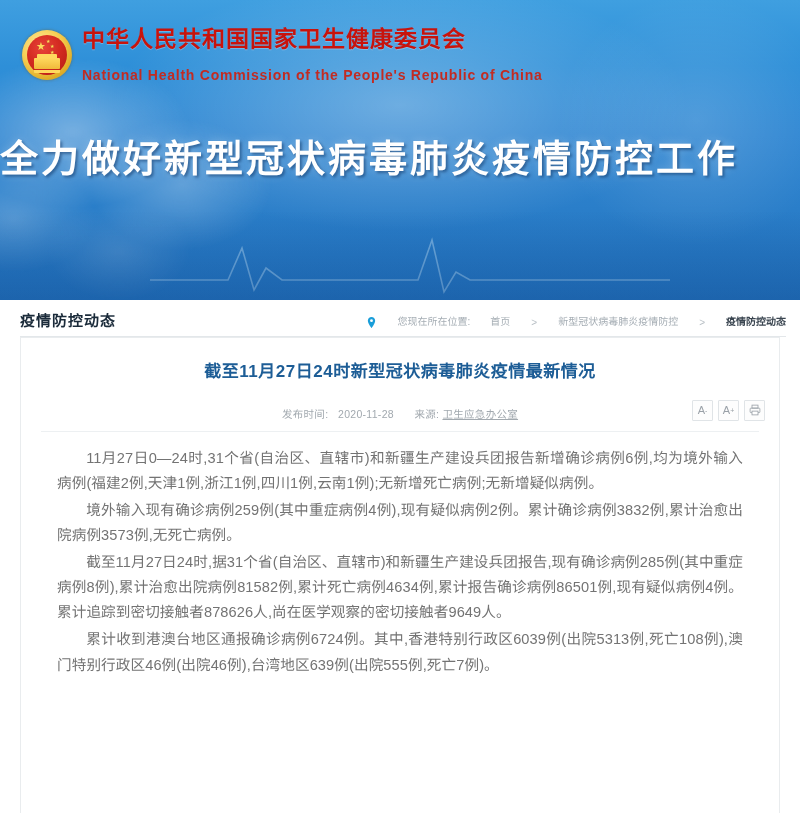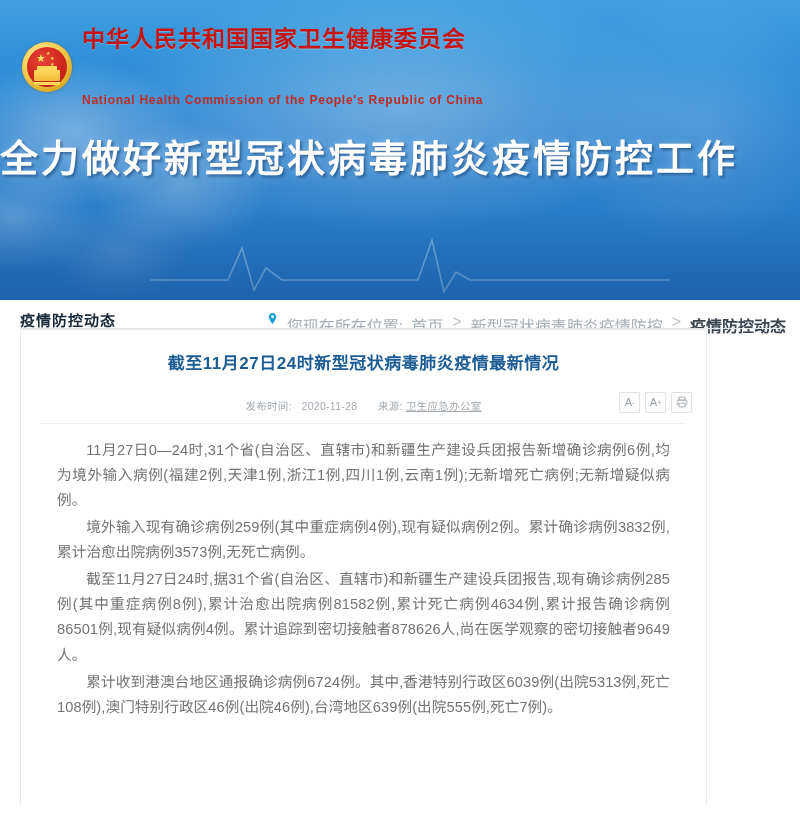--- a/index.html
+++ b/index.html
@@ -125,26 +125,25 @@
   .logo-cn {
     font-size: 23px;
     font-weight: bold;
     color: #c8130c;
     letter-spacing: 1px;
     line-height: 1.05;
     white-space: nowrap;
     text-shadow: 0 1px 0 rgba(255,255,255,0.25);
   }
   .logo-en {
-    font-size: 12px;
+    font-size: 14px;
     font-weight: bold;
     color: #c22b22;
     letter-spacing: 0.75px;
     white-space: nowrap;
-    margin-top: 26px;
   }
 
   .hero-title {
     position: absolute;
     left: 0; top: 128px;
     width: 692px;
     text-align: center;
     font-size: 38px;
     font-weight: bold;
     color: #ffffff;
@@ -152,42 +151,42 @@
     white-space: nowrap;
     text-shadow:
       2px 2px 3px rgba(10,50,100,0.55),
       0 0 10px rgba(255,255,255,0.25);
   }
 
   
   .section-bar {
     position: relative;
     width: 800px;
-    height: 29px;
+    height: 37px;
     background: #ffffff;
     display: flex;
     align-items: center;
   }
   .section-title {
     position: absolute;
     left: 20px; top: 9px;
     font-size: 15px;
     font-weight: bold;
     color: #1b2b3a;
     letter-spacing: 1px;
     padding-bottom: 7px;
     border-bottom: 3px solid #1d4f73;
   }
   .breadcrumb {
     position: absolute;
     right: 14px; top: 13px;
     display: flex;
-    align-items: flex-start;
-    gap: 8px;
-    font-size: 16px;
+    align-items: flex-end;
+    gap: 20px;
+    font-size: 10px;
     color: #9aa3ab;
     white-space: nowrap;
   }
   .pin-icon {
     display: inline-block;
     width: 9px; height: 11px;
     margin-right: 2px;
     flex: 0 0 auto;
   }
   .bc-label { color: #a6aeb5; }
@@ -199,21 +198,21 @@
     position: absolute;
     left: 20px; right: 14px; bottom: 0;
     height: 1px;
     background: #e3e7ea;
   }
 
   
   .card {
     position: relative;
     margin: 0 8px 0 20px;
-    width: 687px;
+    width: 760px;
     min-height: 476px;
     background: #fff;
     border: 1px solid #e9ecee;
     border-bottom: none;
     padding: 22px 36px 0 36px;
   }
 
   .article-title {
     text-align: center;
     font-size: 17px;

